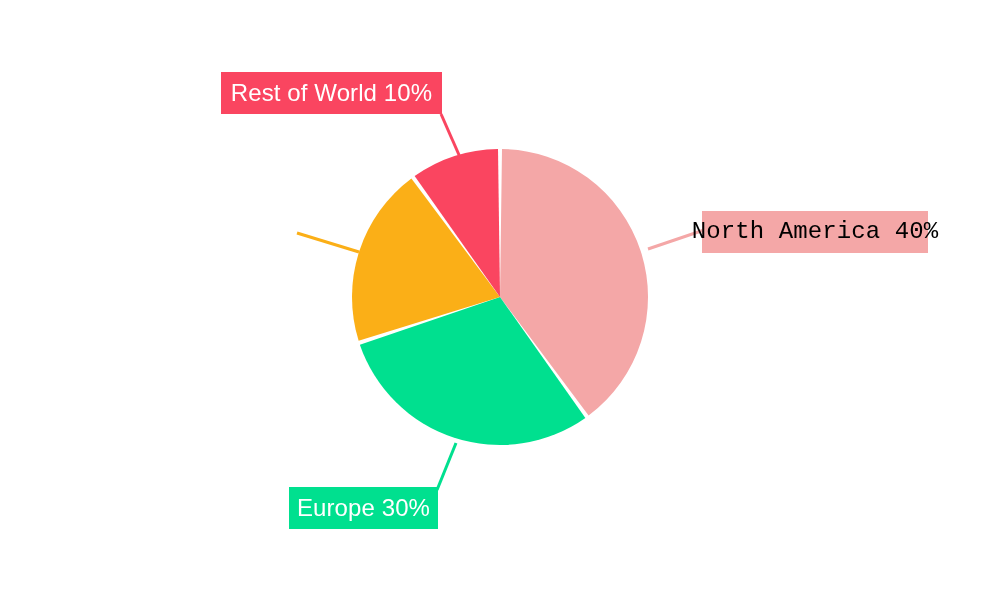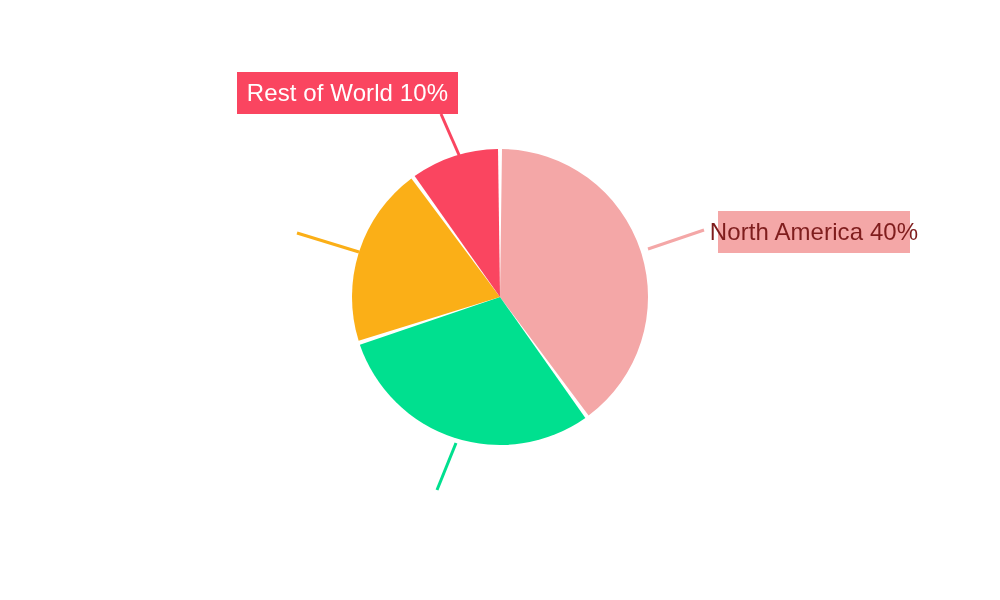--- a/index.html
+++ b/index.html
@@ -34,21 +34,20 @@
     box-sizing: border-box;
     height: 42px;
     padding: 0 10px;
     color: #ffffff;
     font-family: "Liberation Sans", sans-serif;
     font-size: 24px;
     line-height: 42px;
     white-space: nowrap;
     letter-spacing: 0.1px;
     z-index: 5;
-    margin-left: 16px;
   }
 </style>
 </head>
 <body>
 
 <div id="chart-root">
 
   <svg id="pie-svg" viewBox="0 0 1000 600">
     <g>
       <line stroke-width="3" stroke-linecap="butt" x1="648" y1="249" x2="704" y2="230" stroke="#F4A7A7"></line>
@@ -57,23 +56,26 @@
       <line stroke-width="3" stroke-linecap="butt" x1="463" y1="164" x2="441" y2="114" stroke="#FA4560"></line>
     </g>
     <g>
       <path d="M 500.00 297.00 L 502.00 149.01 A 148 148 0 0 1 588.60 415.55 Z" fill="#F4A7A7" stroke="#ffffff" stroke-width="0"></path>
       <path d="M 500.00 297.00 L 585.37 417.90 A 148 148 0 0 1 359.87 344.63 Z" fill="#00E08F" stroke="#ffffff" stroke-width="0"></path>
       <path d="M 500.00 297.00 L 358.64 340.83 A 148 148 0 0 1 411.40 178.45 Z" fill="#FBAF17" stroke="#ffffff" stroke-width="0"></path>
       <path d="M 500.00 297.00 L 414.63 176.10 A 148 148 0 0 1 498.00 149.01 Z" fill="#FA4560" stroke="#ffffff" stroke-width="0"></path>
     </g>
   </svg>
 
-  <div class="callout-label" style="left: 702px; top: 211px; width: 192px; height: 42px; background: rgb(244, 167, 167); color: #7f1d1d; justify-content: center;">
+  <div class="callout-label" style="left: 702px; top: 211px; width: 226px; height: 42px; background: rgb(244, 167, 167); color: #000000; justify-content: center; font-family: Liberation Mono, monospace;">
     <span>North America 40%</span>
   </div>
 
+  <div class="callout-label" style="left: 289px; top: 487px; width: 149px; height: 42px; background: rgb(0, 224, 143); color: rgb(255, 255, 255); justify-content: center;">
+    <span>Europe 30%</span>
+  </div>
 
 
   <div class="callout-label" style="left: 221px; top: 72px; width: 221px; height: 42px; background: rgb(250, 69, 96); color: rgb(255, 255, 255); justify-content: center;">
     <span>Rest of World 10%</span>
   </div>
 
 </div>
 
 </body></html>

